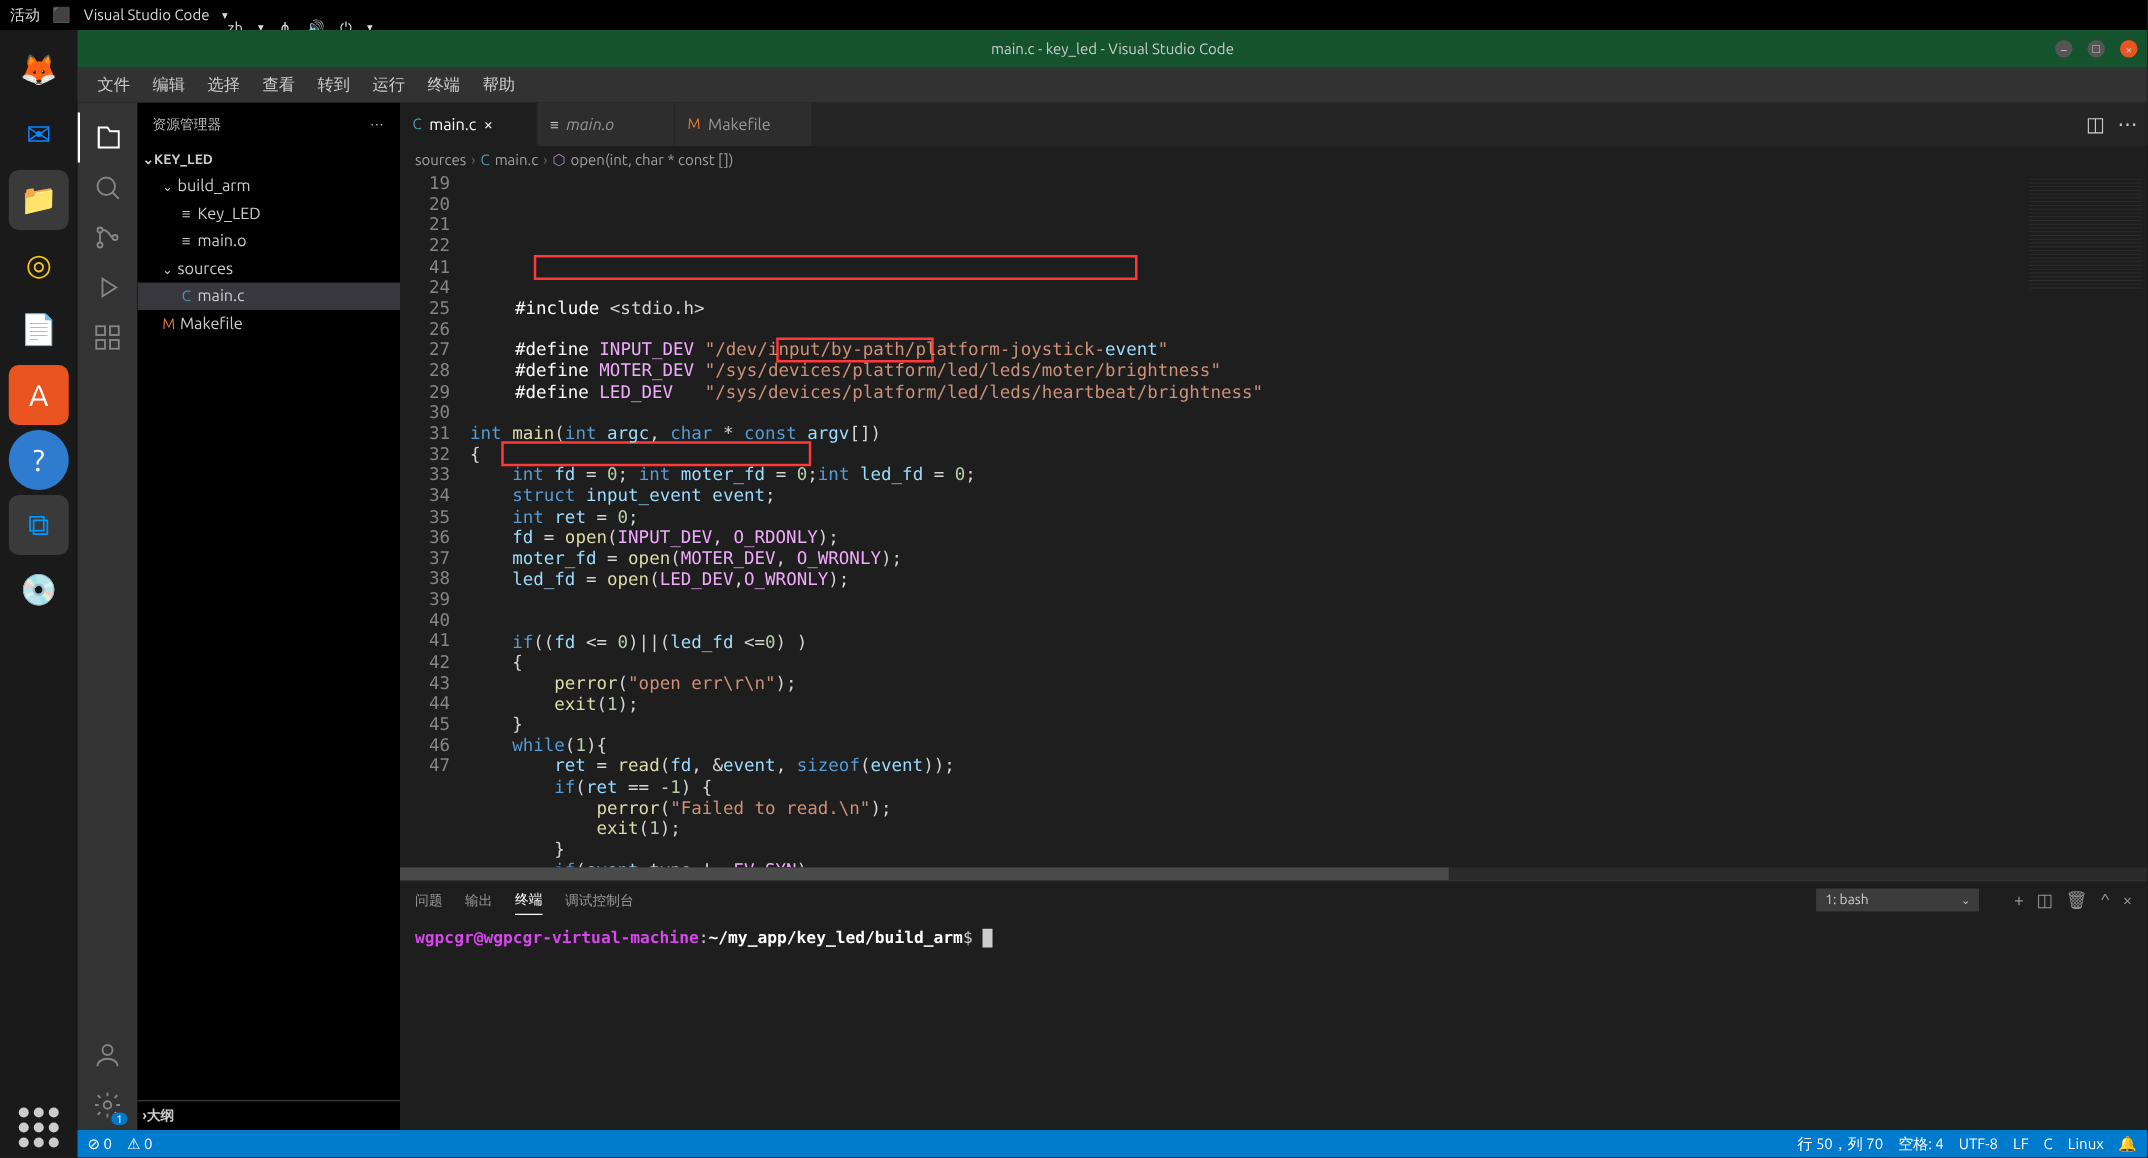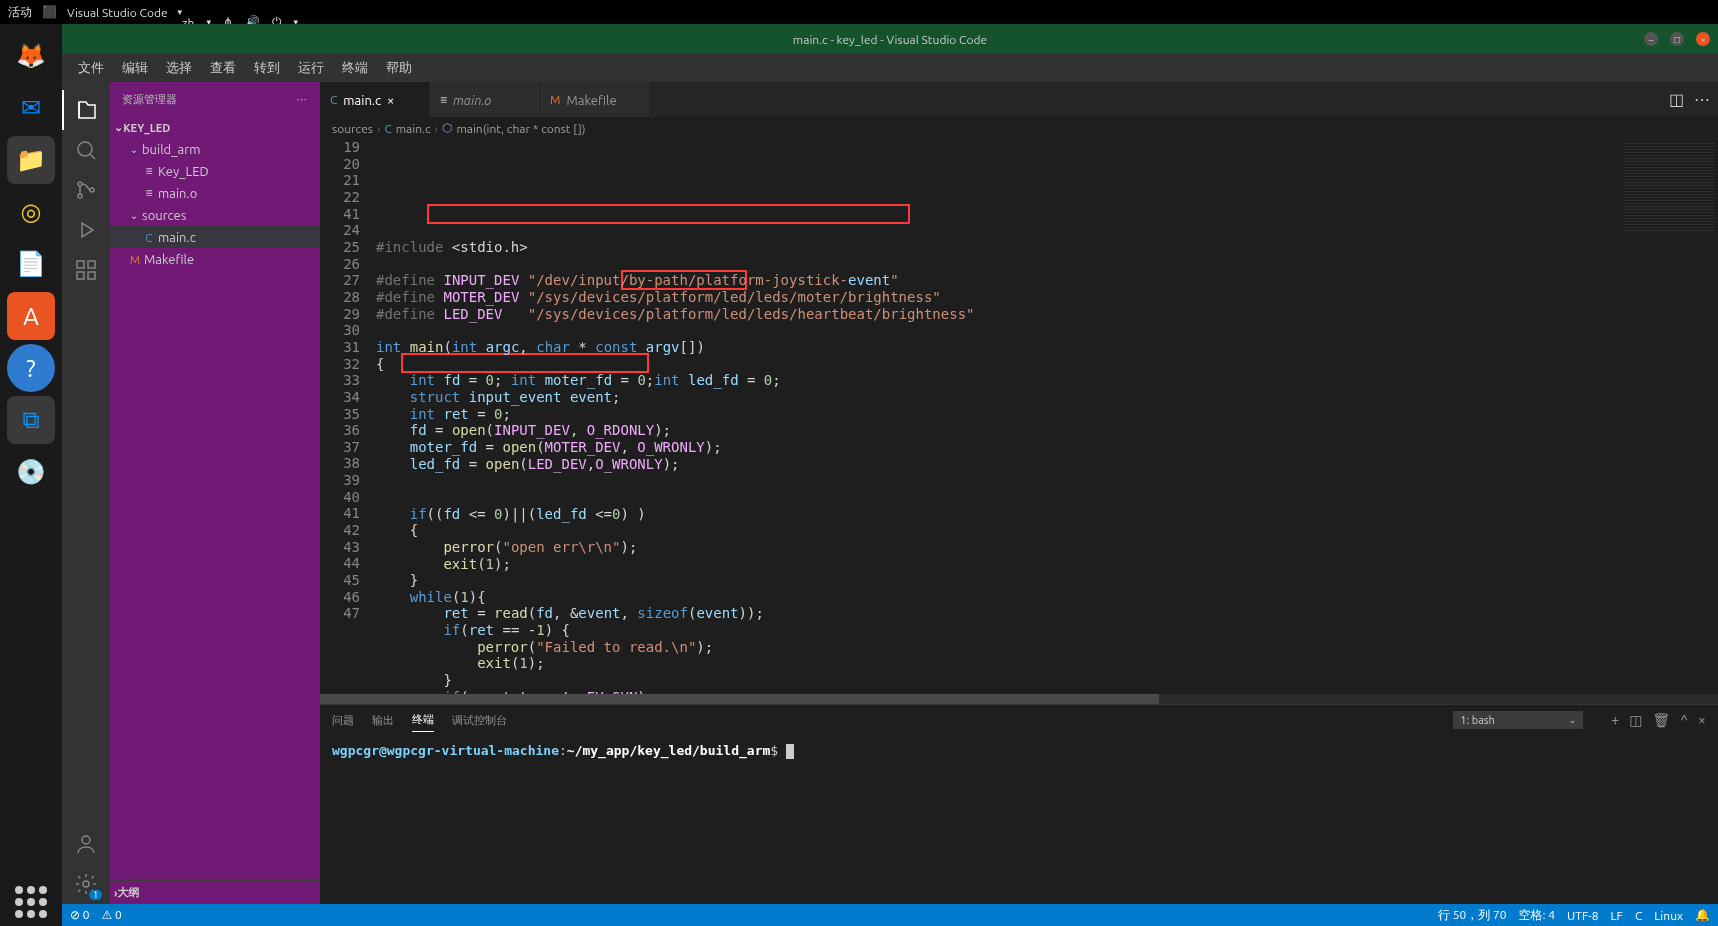--- a/index.html
+++ b/index.html
@@ -42,21 +42,21 @@
 
 
 .activitybar { width: 48px; background: #333333; display: flex; flex-direction: column; align-items: center; padding-top: 8px; }
 .activity-icon { width: 48px; height: 40px; display: flex; align-items: center; justify-content: center; cursor: pointer; color: #858585; position: relative; }
 .activity-icon.active { color: #ffffff; border-left: 2px solid #ffffff; }
 .activity-icon svg { width: 24px; height: 24px; }
 .activity-spacer { flex: 1; }
 .activity-badge { position: absolute; bottom: 4px; right: 8px; background: #007acc; color: #fff; font-size: 9px; border-radius: 8px; padding: 0 4px; }
 
 
-.sidebar { width: 210px; background: #701a75; display: flex; flex-direction: column; font-size: 12px; }
+.sidebar { width: 210px; background: #000000; display: flex; flex-direction: column; font-size: 12px; }
 .sidebar-header { height: 35px; display: flex; align-items: center; justify-content: space-between; padding: 0 12px; text-transform: none; color: #bbbbbb; font-size: 11px; }
 .sidebar-header .dots { cursor: pointer; letter-spacing: 1px; }
 .tree { flex: 1; overflow-y: auto; }
 .tree-item { display: flex; align-items: center; padding: 2px 8px; cursor: pointer; font-size: 13px; color: #cccccc; height: 22px; }
 .tree-item.selected { background: #37373d; }
 .tree-item .chevron { width: 16px; display: inline-flex; align-items: center; justify-content: center; font-size: 10px; }
 .tree-item .file-icon { width: 18px; display: inline-flex; align-items: center; justify-content: center; font-size: 12px; }
 .tree-item .label { flex: 1; }
 .indent-1 { padding-left: 16px; }
 .indent-2 { padding-left: 30px; }
@@ -86,21 +86,21 @@
 .editor { flex: 1; display: flex; font-family: "Droid Sans Mono", "Consolas", monospace; font-size: 14px; line-height: 16.67px; overflow: hidden; }
 .gutter { width: 56px; text-align: right; color: #858585; padding-right: 16px; user-select: none; background: #1e1e1e; }
 .gutter .ln { height: 16.67px; }
 .code { flex: 1; white-space: pre; color: #d4d4d4; position: relative; }
 .code .cl { height: 16.67px; position: relative; }
 .minimap { width: 100px; background: #1e1e1e; border-left: 1px solid #1e1e1e; position: relative; }
 .minimap-content { position: absolute; top: 4px; left: 4px; right: 4px; height: 90px; background: linear-gradient(#3a3a3a 1px, transparent 1px); background-size: 100% 3px; opacity: 0.5; }
 
 
 .kw { color: #569cd6; }
-.mac { color: #737373; }
+.mac { color: #ffffff; margin-left: 36px; }
 .str { color: #ce9178; }
 .num { color: #b5cea8; }
 .fn { color: #dcdcaa; }
 .const { color: #f0abfc; }
 .var { color: #9cdcfe; }
 
 .red-box { border: 2px solid #ff3838; position: absolute; pointer-events: none; }
 
 
 .scrollbar-track { height: 10px; background: #2a2a2a; position: relative; }
@@ -109,21 +109,21 @@
 
 .panel { height: 200px; background: #1e1e1e; border-top: 1px solid #333; display: flex; flex-direction: column; }
 .panel-tabs { height: 30px; display: flex; align-items: center; padding: 0 12px; gap: 18px; font-size: 11px; color: #969696; }
 .panel-tab { cursor: pointer; padding: 4px 0; }
 .panel-tab.active { color: #ffffff; border-bottom: 1px solid #ffffff; }
 .panel-tabs .spacer { flex: 1; }
 .panel-select { background: #3c3c3c; border: 1px solid #3c3c3c; color: #cccccc; font-size: 11px; padding: 2px 6px; width: 130px; cursor: pointer; display: flex; justify-content: space-between; align-items: center; }
 .panel-actions { display: flex; gap: 10px; margin-left: 10px; }
 .panel-actions span { cursor: pointer; font-size: 14px; }
 .terminal { flex: 1; padding: 8px 12px; font-family: "Droid Sans Mono", monospace; font-size: 13px; }
-.term-user { color: #7dd3fc; font-weight: bold; }
+.term-user { color: #d946ef; font-weight: bold; }
 .term-path { color: #ffffff; font-weight: bold; }
 .term-cursor { display: inline-block; width: 8px; height: 15px; background: #cccccc; vertical-align: middle; }
 
 
 .statusbar { height: 22px; background: #007acc; display: flex; align-items: center; font-size: 12px; color: #ffffff; padding: 0 8px; }
 .statusbar .left { display: flex; gap: 12px; align-items: center; }
 .statusbar .right { display: flex; gap: 12px; align-items: center; margin-left: auto; }
 .statusbar span { cursor: pointer; }
 
 
@@ -320,21 +320,21 @@
           </div>
         </div>
 
         <div class="breadcrumb">
           <span>sources</span>
           <span class="sep">›</span>
           <span class="ic-c">C</span>
           <span>main.c</span>
           <span class="sep">›</span>
           <span style="color:#b180d7;">⬡</span>
-          <span>main(int, char * const [])</span>
+          <span>open(int, char * const [])</span>
         </div>
 
         <div class="editor-wrap">
           <div class="editor">
             <div class="gutter" id="gutter">
                 <div class="ln">19</div>
                 <div class="ln">20</div>
                 <div class="ln">21</div>
                 <div class="ln">22</div>
                 <div class="ln">41</div>

